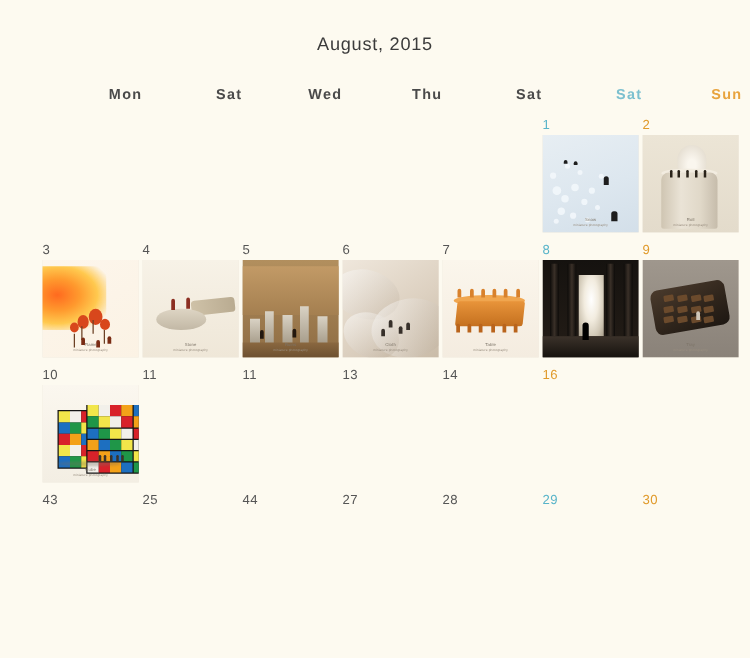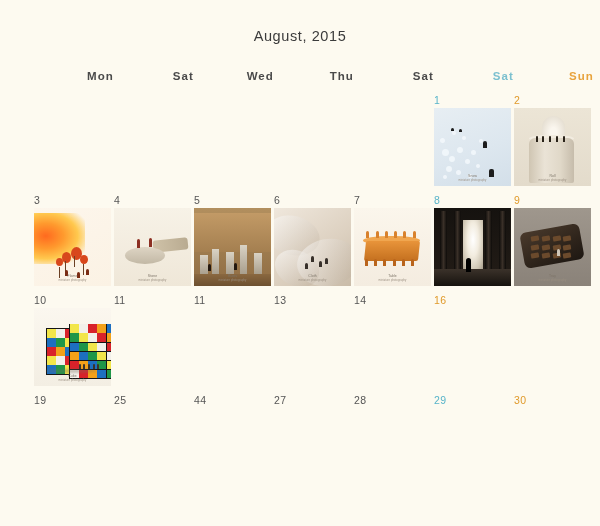--- a/index.html
+++ b/index.html
@@ -587,21 +587,21 @@
         </div>
         <div class="cal-cell">
           <div class="day-number">14</div>
         </div>
         <div class="cal-cell">
           <div class="day-number sun">16</div>
         </div>
       </div>
       <div class="cal-row">
         <div class="cal-cell">
-          <div class="day-number">19</div>
+          <div class="day-number">43</div>
         </div>
         <div class="cal-cell">
           <div class="day-number">25</div>
         </div>
         <div class="cal-cell">
           <div class="day-number">44</div>
         </div>
         <div class="cal-cell">
           <div class="day-number">27</div>
         </div>

